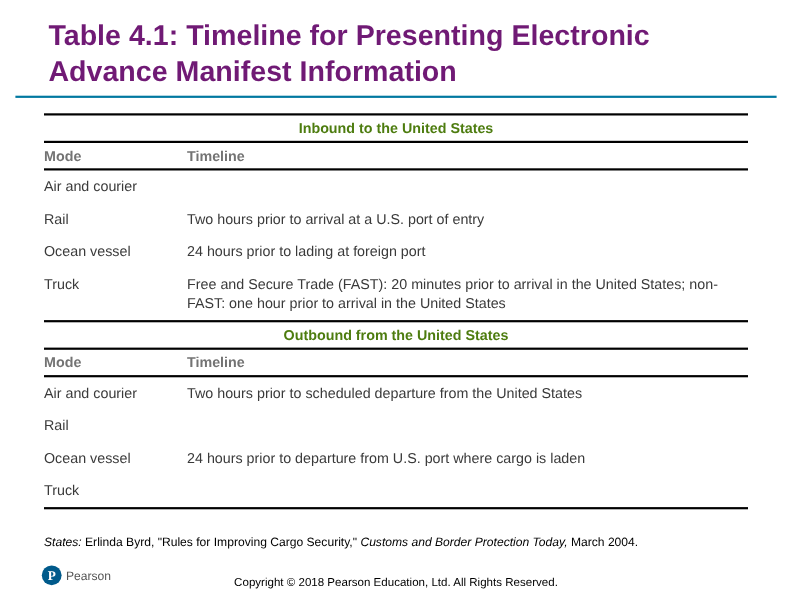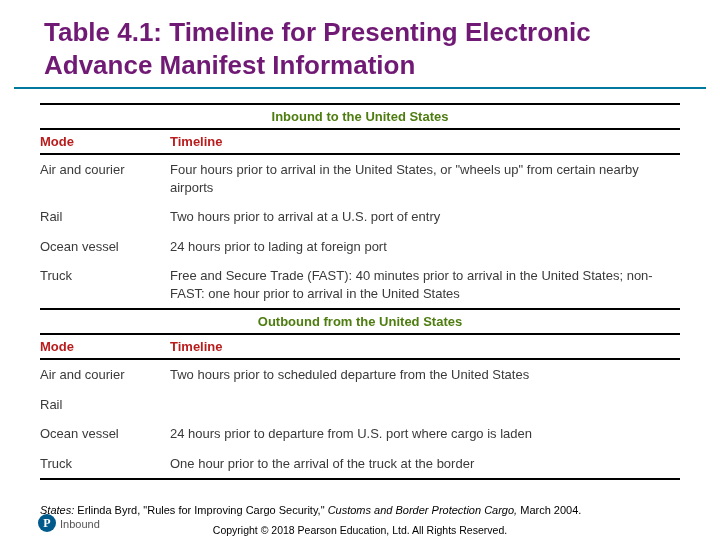--- a/index.html
+++ b/index.html
@@ -31,21 +31,21 @@
     border-top: 2px solid #000;
     border-bottom: 2px solid #000;
     padding: 4px 0;
     font-size: 13px;
     color: #4d7c0f;
   }
   .headrow {
     display: flex;
     border-bottom: 2px solid #000;
     font-weight: bold;
-    color: #b91c1c;
+    color: #737373;
     padding: 4px 0;
   }
   .row {
     display: flex;
     padding: 6px 0;
     line-height: 1.35;
   }
   .rows-block {
     border-bottom: 2px solid #000;
   }
@@ -102,33 +102,32 @@
 <div class="tbl-wrap">
 
   <div class="section-head">Inbound to the United States</div>
   <div class="headrow">
     <div class="col-mode">Mode</div>
     <div class="col-tl">Timeline</div>
   </div>
   <div class="rows-block">
     <div class="row">
       <div class="col-mode">Air and courier</div>
-      <div class="col-tl">Four hours prior to arrival in the United States, or "wheels up" from certain nearby airports</div>
     </div>
     <div class="row">
       <div class="col-mode">Rail</div>
       <div class="col-tl">Two hours prior to arrival at a U.S. port of entry</div>
     </div>
     <div class="row">
       <div class="col-mode">Ocean vessel</div>
       <div class="col-tl">24 hours prior to lading at foreign port</div>
     </div>
     <div class="row">
       <div class="col-mode">Truck</div>
-      <div class="col-tl">Free and Secure Trade (FAST): 40 minutes prior to arrival in the United States; non-FAST: one hour prior to arrival in the United States</div>
+      <div class="col-tl">Free and Secure Trade (FAST): 20 minutes prior to arrival in the United States; non-FAST: one hour prior to arrival in the United States</div>
     </div>
   </div>
 
   <div class="section-head" style="border-top:none">Outbound from the United States</div>
   <div class="headrow">
     <div class="col-mode">Mode</div>
     <div class="col-tl">Timeline</div>
   </div>
   <div class="rows-block">
     <div class="row">
@@ -137,28 +136,27 @@
     </div>
     <div class="row">
       <div class="col-mode">Rail</div>
     </div>
     <div class="row">
       <div class="col-mode">Ocean vessel</div>
       <div class="col-tl">24 hours prior to departure from U.S. port where cargo is laden</div>
     </div>
     <div class="row">
       <div class="col-mode">Truck</div>
-      <div class="col-tl">One hour prior to the arrival of the truck at the border</div>
     </div>
   </div>
 
 </div>
 
 <div class="source">
-  <span class="lbl">States:</span><span> Erlinda Byrd, "Rules for Improving Cargo Security," </span><span class="pub">Customs and Border Protection Cargo,</span><span> March 2004.</span>
+  <span class="lbl">States:</span><span> Erlinda Byrd, "Rules for Improving Cargo Security," </span><span class="pub">Customs and Border Protection Today,</span><span> March 2004.</span>
 </div>
 
 <div class="logo">
   <span class="logo-inner">P</span>
 </div>
-<div class="logo-text">Inbound</div>
+<div class="logo-text">Pearson</div>
 
 <div class="footer">Copyright © 2018 Pearson Education, Ltd. All Rights Reserved.</div>
 
 </body></html>

